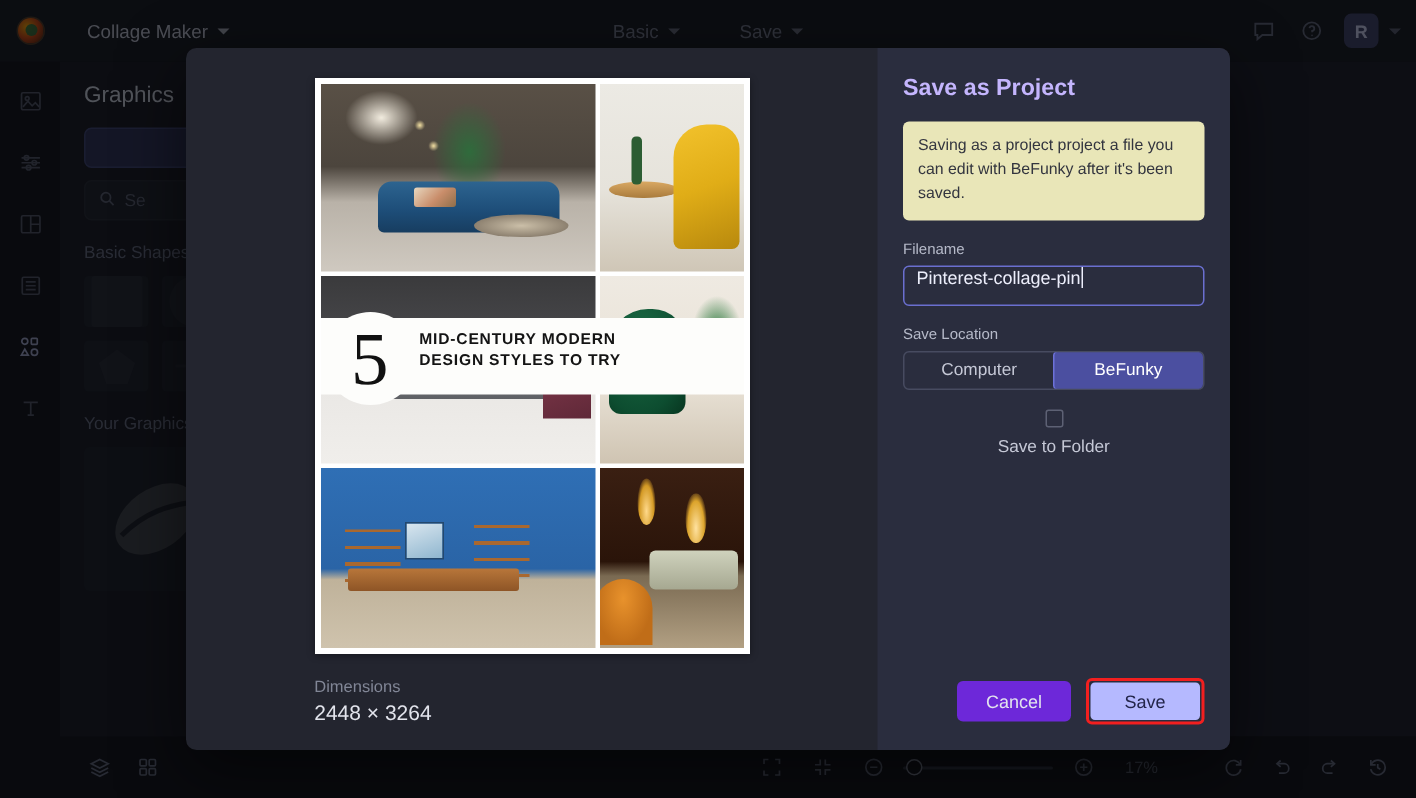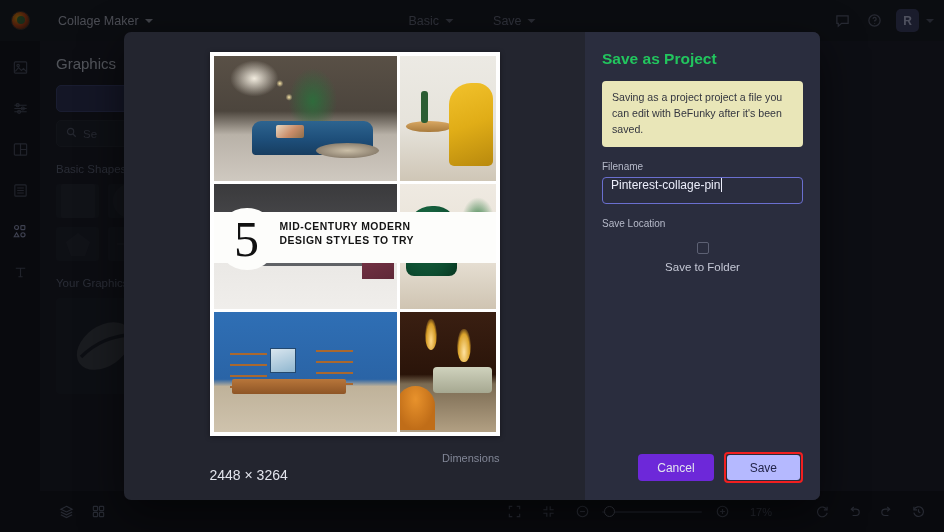--- a/index.html
+++ b/index.html
@@ -291,28 +291,28 @@
     position: absolute; left: 66px; top: 43.5%; z-index: 8;
     color: #141414; font-size: 10.4px; font-weight: bold;
     letter-spacing: .55px; line-height: 1.42;
     text-transform: uppercase;
   }
   .overlay-band {
     position:absolute; left:0; right:0; top:41.5%; height: 13.5%;
     background: #fdfdfb; z-index: 6;
   }
   .dims { margin-top: 16px; width: 290px; }
-  .dims-label { color: #818696; font-size: 11px; margin-bottom: 3px; text-align: right; }
+  .dims-label { color: #818696; font-size: 11px; margin-bottom: 3px; }
   .dims-value { color: #e2e4ec; font-size: 14px; }
 
   .modal-right {
     width: 235px; height: 100%; background: #2a2d3e;
     padding: 18px 17px; position: relative;
   }
-  .modal-title { color: #22c55e; font-size: 15.5px; font-weight: bold; margin-bottom: 13px; }
+  .modal-title { color: #c4b5fd; font-size: 15.5px; font-weight: bold; margin-bottom: 13px; }
   .note {
     background: #e9e6b8; border-radius: 4px; padding: 9px 10px;
     color: #33353f; font-size: 10.6px; line-height: 1.5;
   }
   .field-label { color: #b6bac9; font-size: 10px; margin: 14px 0 5px; }
   .text-input {
     height: 27px; border-radius: 4px;
     background: #2a2d3e; border: 1.4px solid #6a6fcf;
     color: #eceefb; font-size: 12px;
     display: flex; align-items: flex-start; padding: 0 8px; cursor: text;
@@ -630,20 +630,24 @@
       <div class="modal-title">Save as Project</div>
       <div class="note">Saving as a project project a file you can edit with BeFunky after it's been saved.</div>
 
       <div class="field-label">Filename</div>
       <div class="text-input">
         <span>Pinterest-collage-pin</span>
         <span class="caret"></span>
       </div>
 
       <div class="field-label">Save Location</div>
+      <div class="seg">
+        <div class="seg-opt">Computer</div>
+        <div class="seg-opt active">BeFunky</div>
+      </div>
 
       <div class="checkrow">
         <div class="checkbox"></div>
         <span>Save to Folder</span>
       </div>
 
       <div class="modal-actions">
         <div class="btn-cancel">Cancel</div>
         <div class="btn-save-wrap">
           <div class="btn-save">Save</div>

